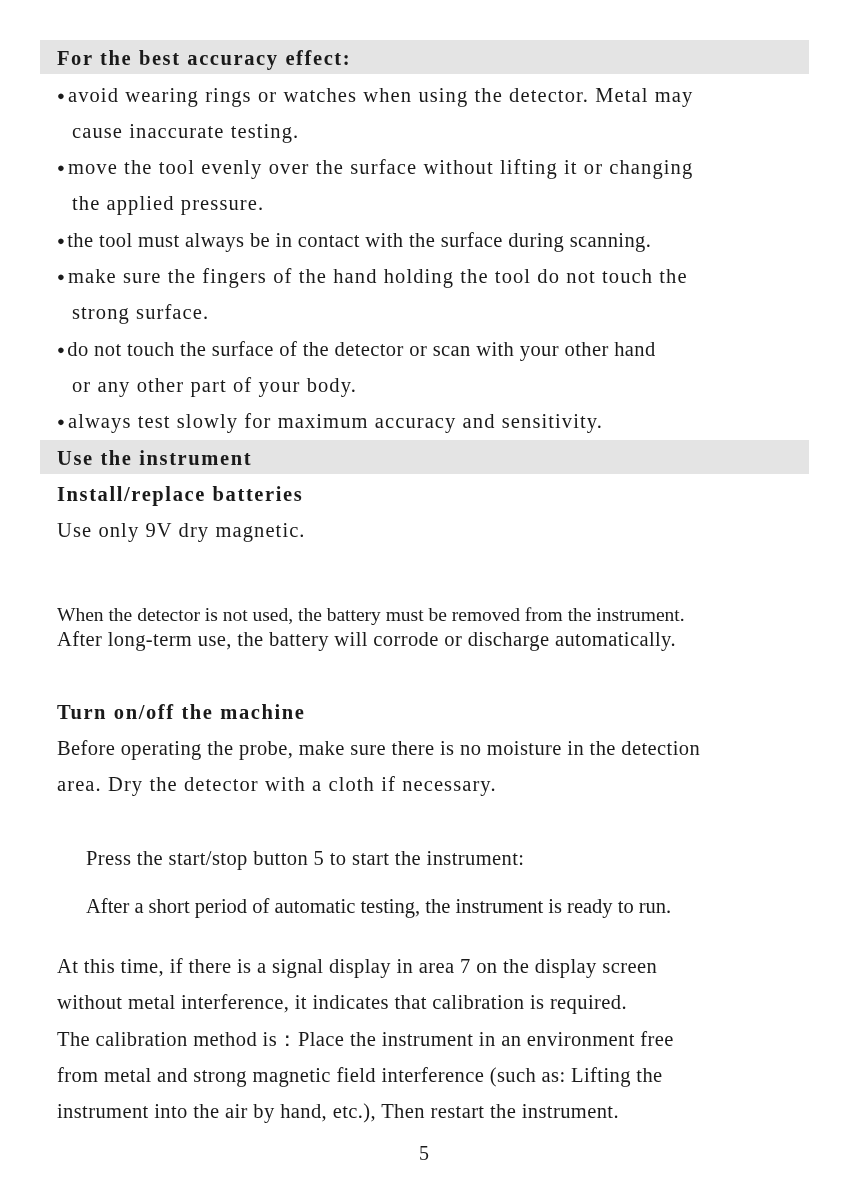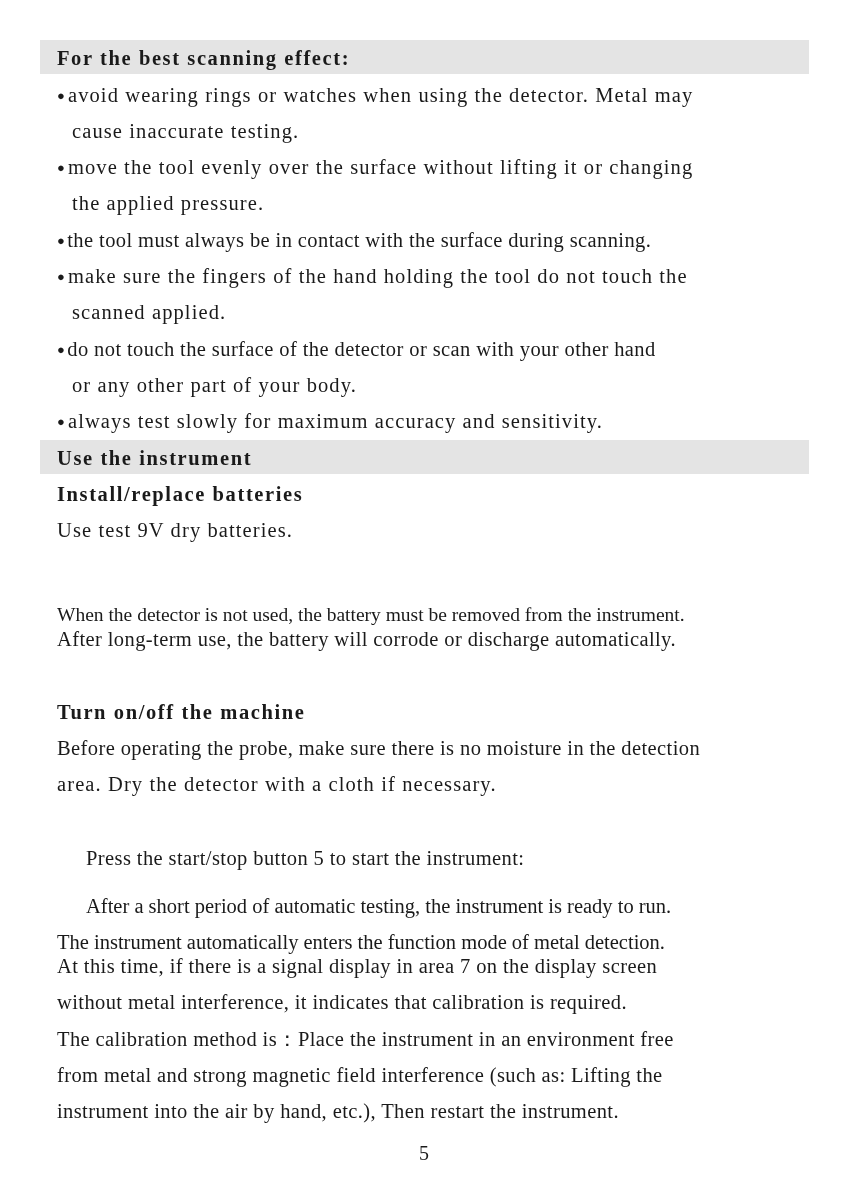--- a/index.html
+++ b/index.html
@@ -17,53 +17,52 @@
   .bullet::before { content: "\25CF"; font-size: 13px; position: relative; top: -2px; margin-right: 2px; }
   .pagenum { position: absolute; left: 0; width: 848px; text-align: center; top: 1142px;
              font-size: 20px; }
 </style>
 </head>
 <body>
 
 <div class="page">
 
   <div class="bar" style="top:40px;"></div>
-  <div class="line bold" style="top:46px;">For the best scanning effect:</div>
+  <div class="line bold" style="top:46px;">For the best accuracy effect:</div>
 
   <div class="line indent" style="top:119px;">cause inaccurate testing.</div>
   <div class="line bullet" style="top:83px;">avoid wearing rings or watches when using the detector. Metal may</div>
 
   <div class="line bullet" style="top:155px;">move the tool evenly over the surface without lifting it or changing</div>
   <div class="line indent" style="top:191px;">the applied pressure.</div>
 
   <div class="line bullet semi" style="top:228px;">the tool must always be in contact with the surface during scanning.</div>
 
   <div class="line bullet" style="top:264px;">make sure the fingers of the hand holding the tool do not touch the</div>
-  <div class="line indent" style="top:300px;">scanned applied.</div>
+  <div class="line indent" style="top:300px;">strong surface.</div>
 
   <div class="line bullet semi" style="top:337px;">do not touch the surface of the detector or scan with your other hand</div>
   <div class="line indent" style="top:373px;">or any other part of your body.</div>
 
   <div class="line bullet" style="top:409px;">always test slowly for maximum accuracy and sensitivity.</div>
 
   <div class="bar" style="top:440px;"></div>
   <div class="line bold" style="top:446px;">Use the instrument</div>
 
   <div class="line bold" style="top:482px;">Install/replace batteries</div>
-  <div class="line" style="top:518px;">Use test 9V dry batteries.</div>
+  <div class="line" style="top:518px;">Use only 9V dry magnetic.</div>
   <div class="line tight" style="top:591px; font-size:19.5px;">When the detector is not used, the battery must be removed from the instrument.</div>
   <div class="line semi" style="top:627px;">After long-term use, the battery will corrode or discharge automatically.</div>
 
   <div class="line bold" style="top:700px;">Turn on/off the machine</div>
   <div class="line semi" style="top:736px;">Before operating the probe, make sure there is no moisture in the detection</div>
   <div class="line" style="top:772px;">area. Dry the detector with a cloth if necessary.</div>
 
   <div class="line para-indent semi" style="top:846px;">Press the start/stop button 5 to start the instrument:</div>
   <div class="line para-indent tight" style="top:882px;">After a short period of automatic testing, the instrument is ready to run.</div>
-  <div class="line tight" style="top:918px;">The instrument automatically enters the function mode of metal detection.</div>
   <div class="line semi" style="top:954px;">At this time, if there is a signal display in area 7 on the display screen</div>
   <div class="line semi" style="top:1027px;">The calibration method is：Place the instrument in an environment free</div>
   <div class="line semi" style="top:990px;">without metal interference, it indicates that calibration is required.</div>
   <div class="line semi" style="top:1063px;">from metal and strong magnetic field interference (such as: Lifting the</div>
   <div class="line semi" style="top:1099px;">instrument into the air by hand, etc.), Then restart the instrument.</div>
 
   <div class="pagenum">5</div>
 </div>
 
 </body></html>

